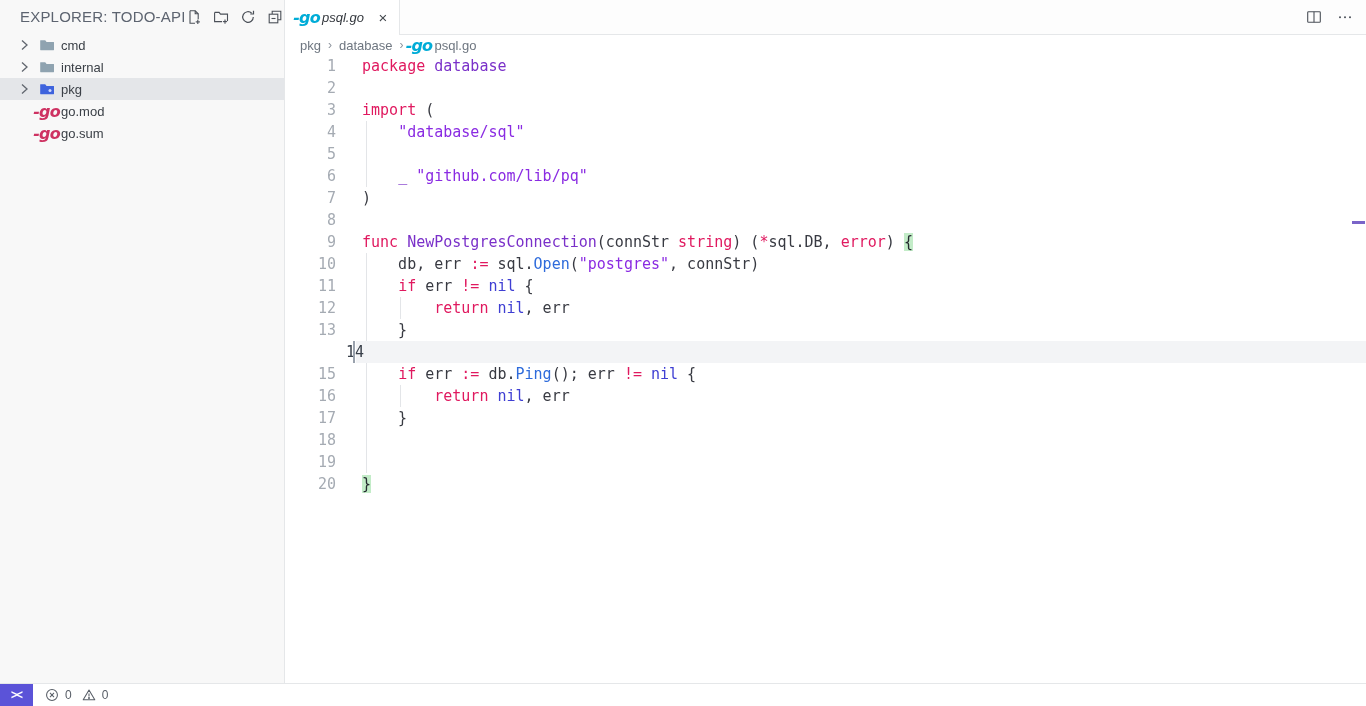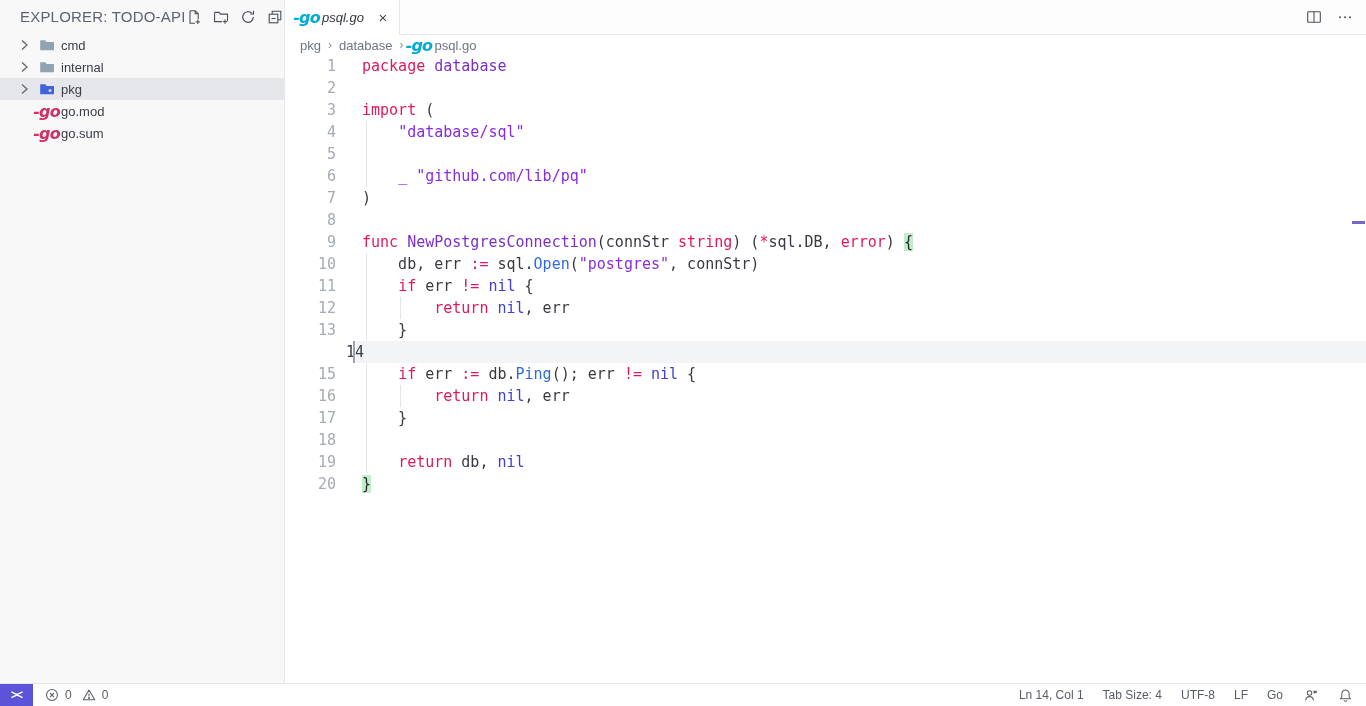--- a/index.html
+++ b/index.html
@@ -280,21 +280,20 @@
       <div class="cline">
         <span class="ln">17</span>
         <span class="lc"><span class="tk-def">    }</span></span>
       </div>
       <div class="cline">
         <span class="ln">18</span>
         <span class="lc"></span>
       </div>
       <div class="cline">
         <span class="ln">19</span>
-        <span class="lc"><span class="tk-def">    </span><span class="tk-kw">return</span><span class="tk-def"> db, </span><span class="tk-cst">nil</span></span>
       </div>
       <div class="cline">
         <span class="ln">20</span>
         <span class="lc"><span class="tk-match">}</span></span>
       </div>
       <div class="ruler-mark" style="top: 166px;"></div>
     </div>
 </div>
 
 <div class="statusbar">
@@ -312,33 +311,13 @@
     <span class="cnt">0</span>
     <span class="sb-ic">
       <svg width="14" height="14" viewBox="0 0 16 16" fill="none" stroke="#575d66" stroke-width="1.2" stroke-linejoin="round">
           <path d="M8 2.3 L14.6 13.4 L1.4 13.4 Z"></path>
           <line x1="8" y1="6.3" x2="8" y2="9.6"></line>
           <circle cx="8" cy="11.5" r="0.5" fill="#575d66"></circle>
         </svg>
     </span>
     <span class="cnt">0</span>
   </div>
-  <div class="sb-right" id="sb-right">
-      <span class="sb-item">Ln 14, Col 1</span>
-      <span class="sb-item">Tab Size: 4</span>
-      <span class="sb-item">UTF-8</span>
-      <span class="sb-item">LF</span>
-      <span class="sb-item">Go</span>
-      <span class="sb-ic">
-        <svg width="15" height="15" viewBox="0 0 16 16" fill="none" stroke="currentColor" stroke-width="1.1">
-          <circle cx="7" cy="5.4" r="2.4"></circle>
-          <path d="M2.8 13.2c.5-2.8 2.2-4 4.2-4s3.7 1.2 4.2 4"></path>
-          <path d="M11.2 2.8h3.4v2.6h-1.6l-1 1v-1h-.8z" fill="currentColor" stroke="none"></path>
-        </svg>
-      </span>
-      <span class="sb-ic">
-        <svg width="15" height="15" viewBox="0 0 16 16" fill="none" stroke="currentColor" stroke-width="1.1">
-          <path d="M8 2.2a3.9 3.9 0 0 0-3.9 3.9v3.2L2.8 11.4h10.4L11.9 9.3V6.1A3.9 3.9 0 0 0 8 2.2z"></path>
-          <path d="M6.6 13.2a1.5 1.5 0 0 0 2.8 0"></path>
-        </svg>
-      </span>
-    </div>
 </div>
 
 </body></html>

